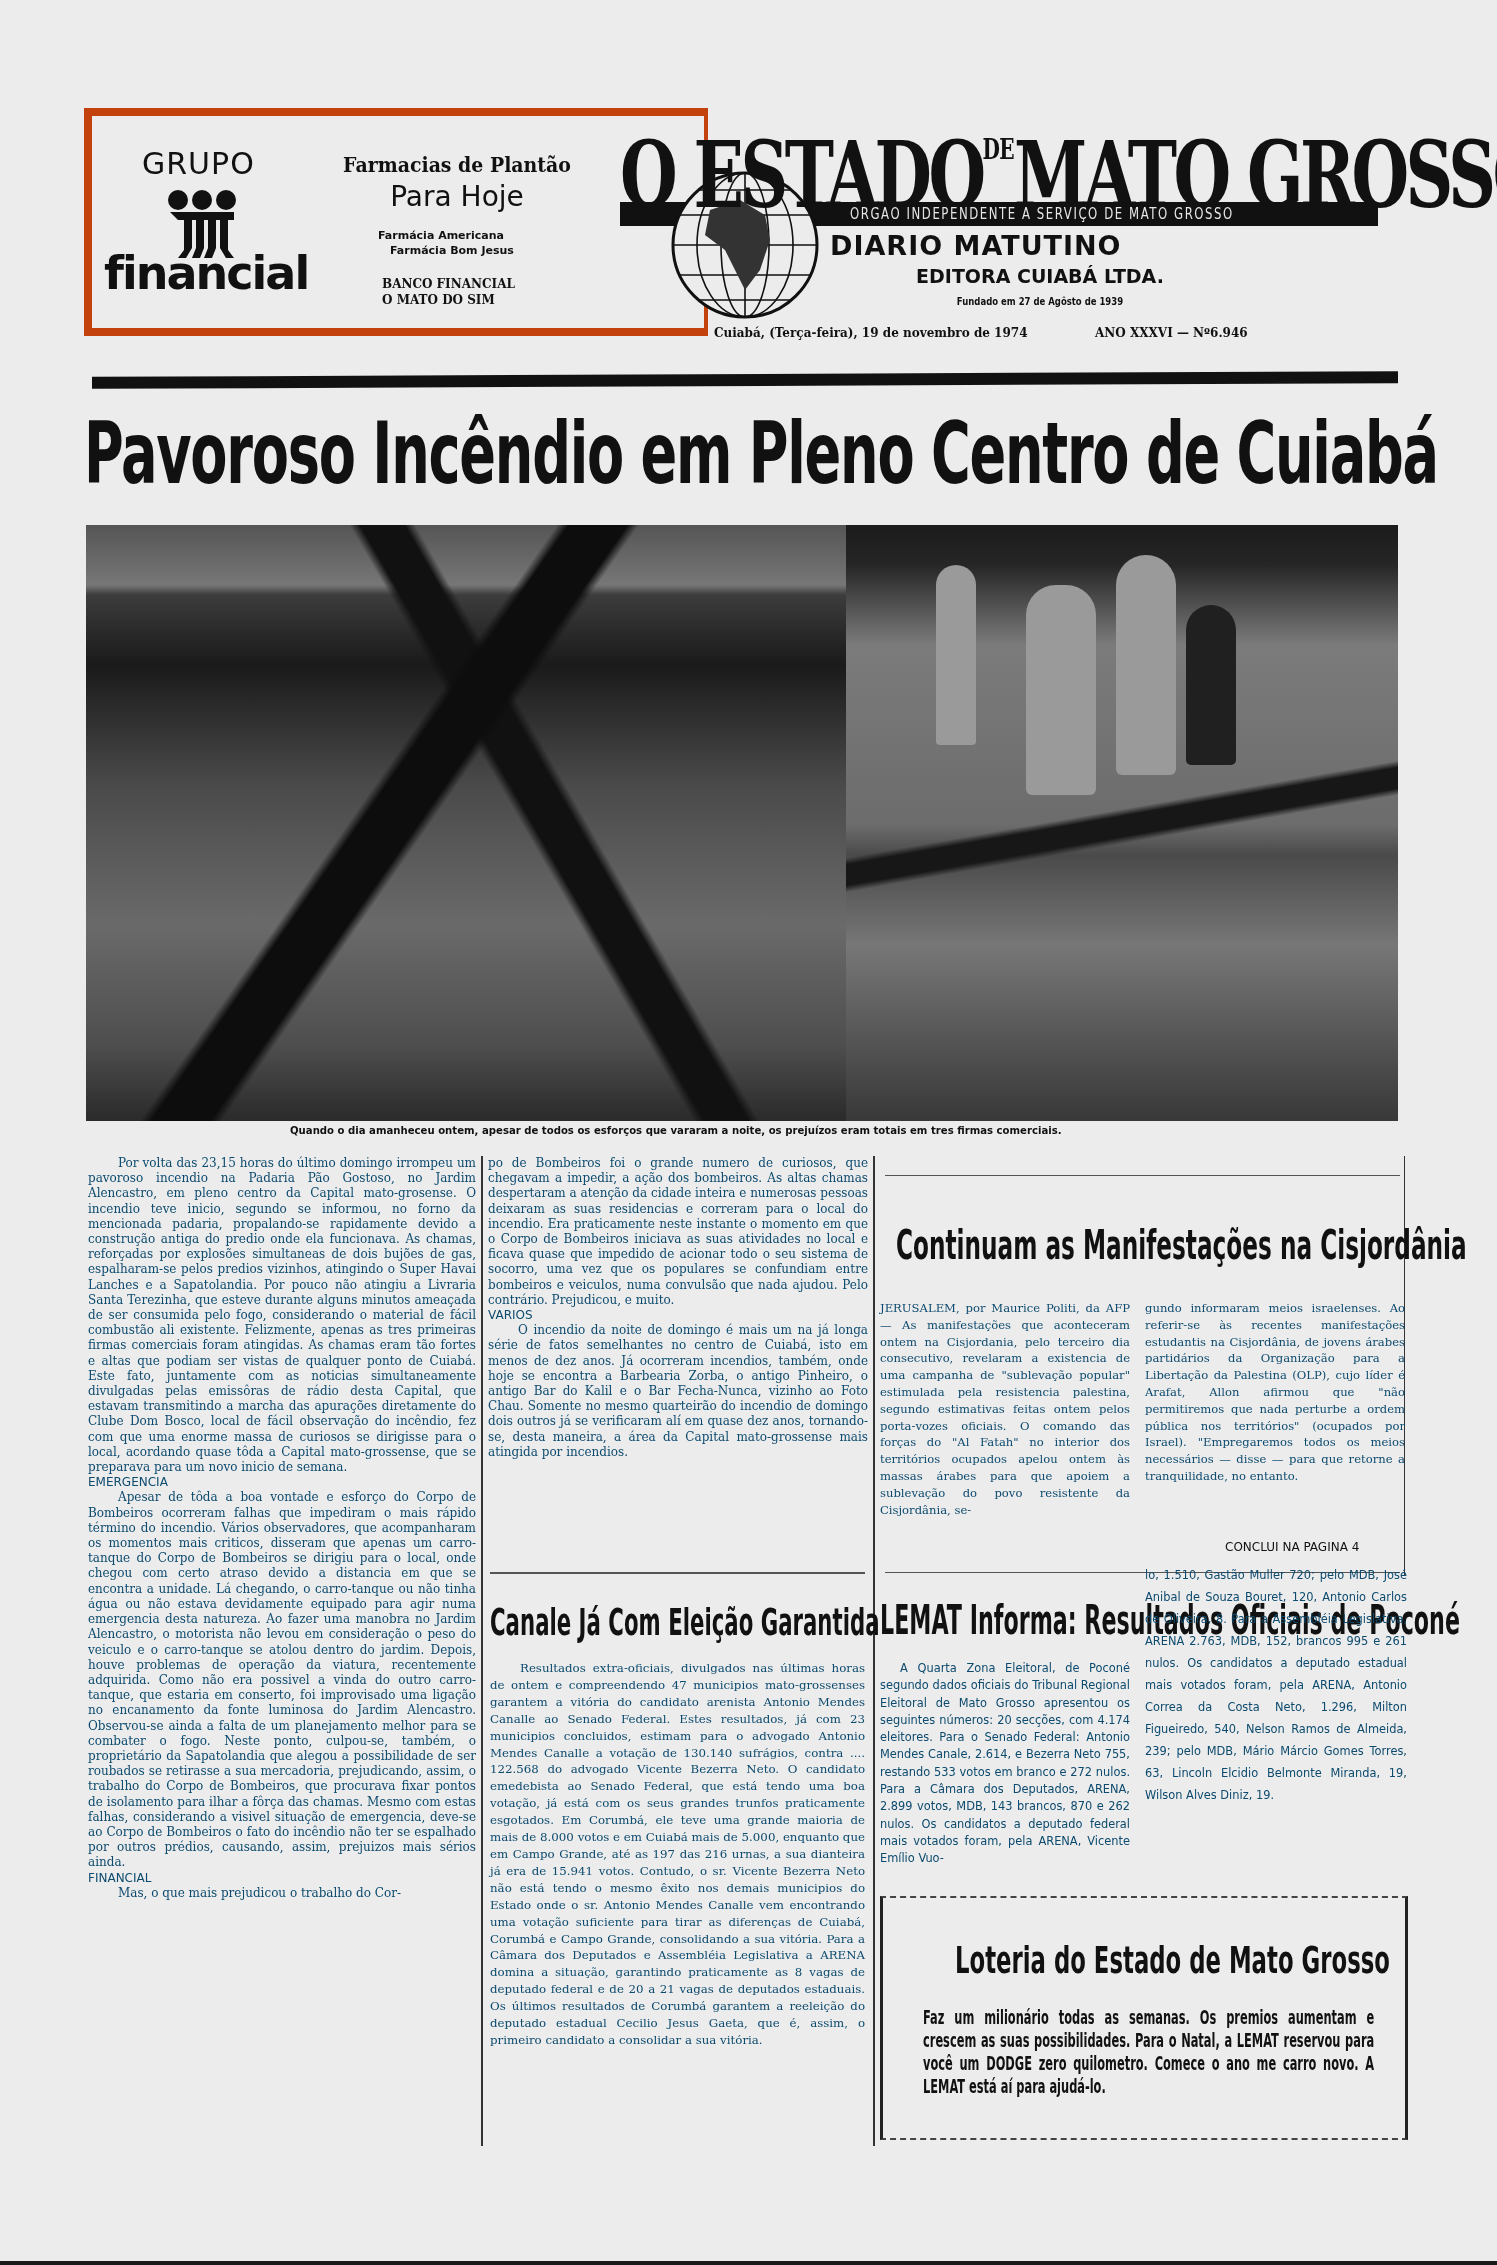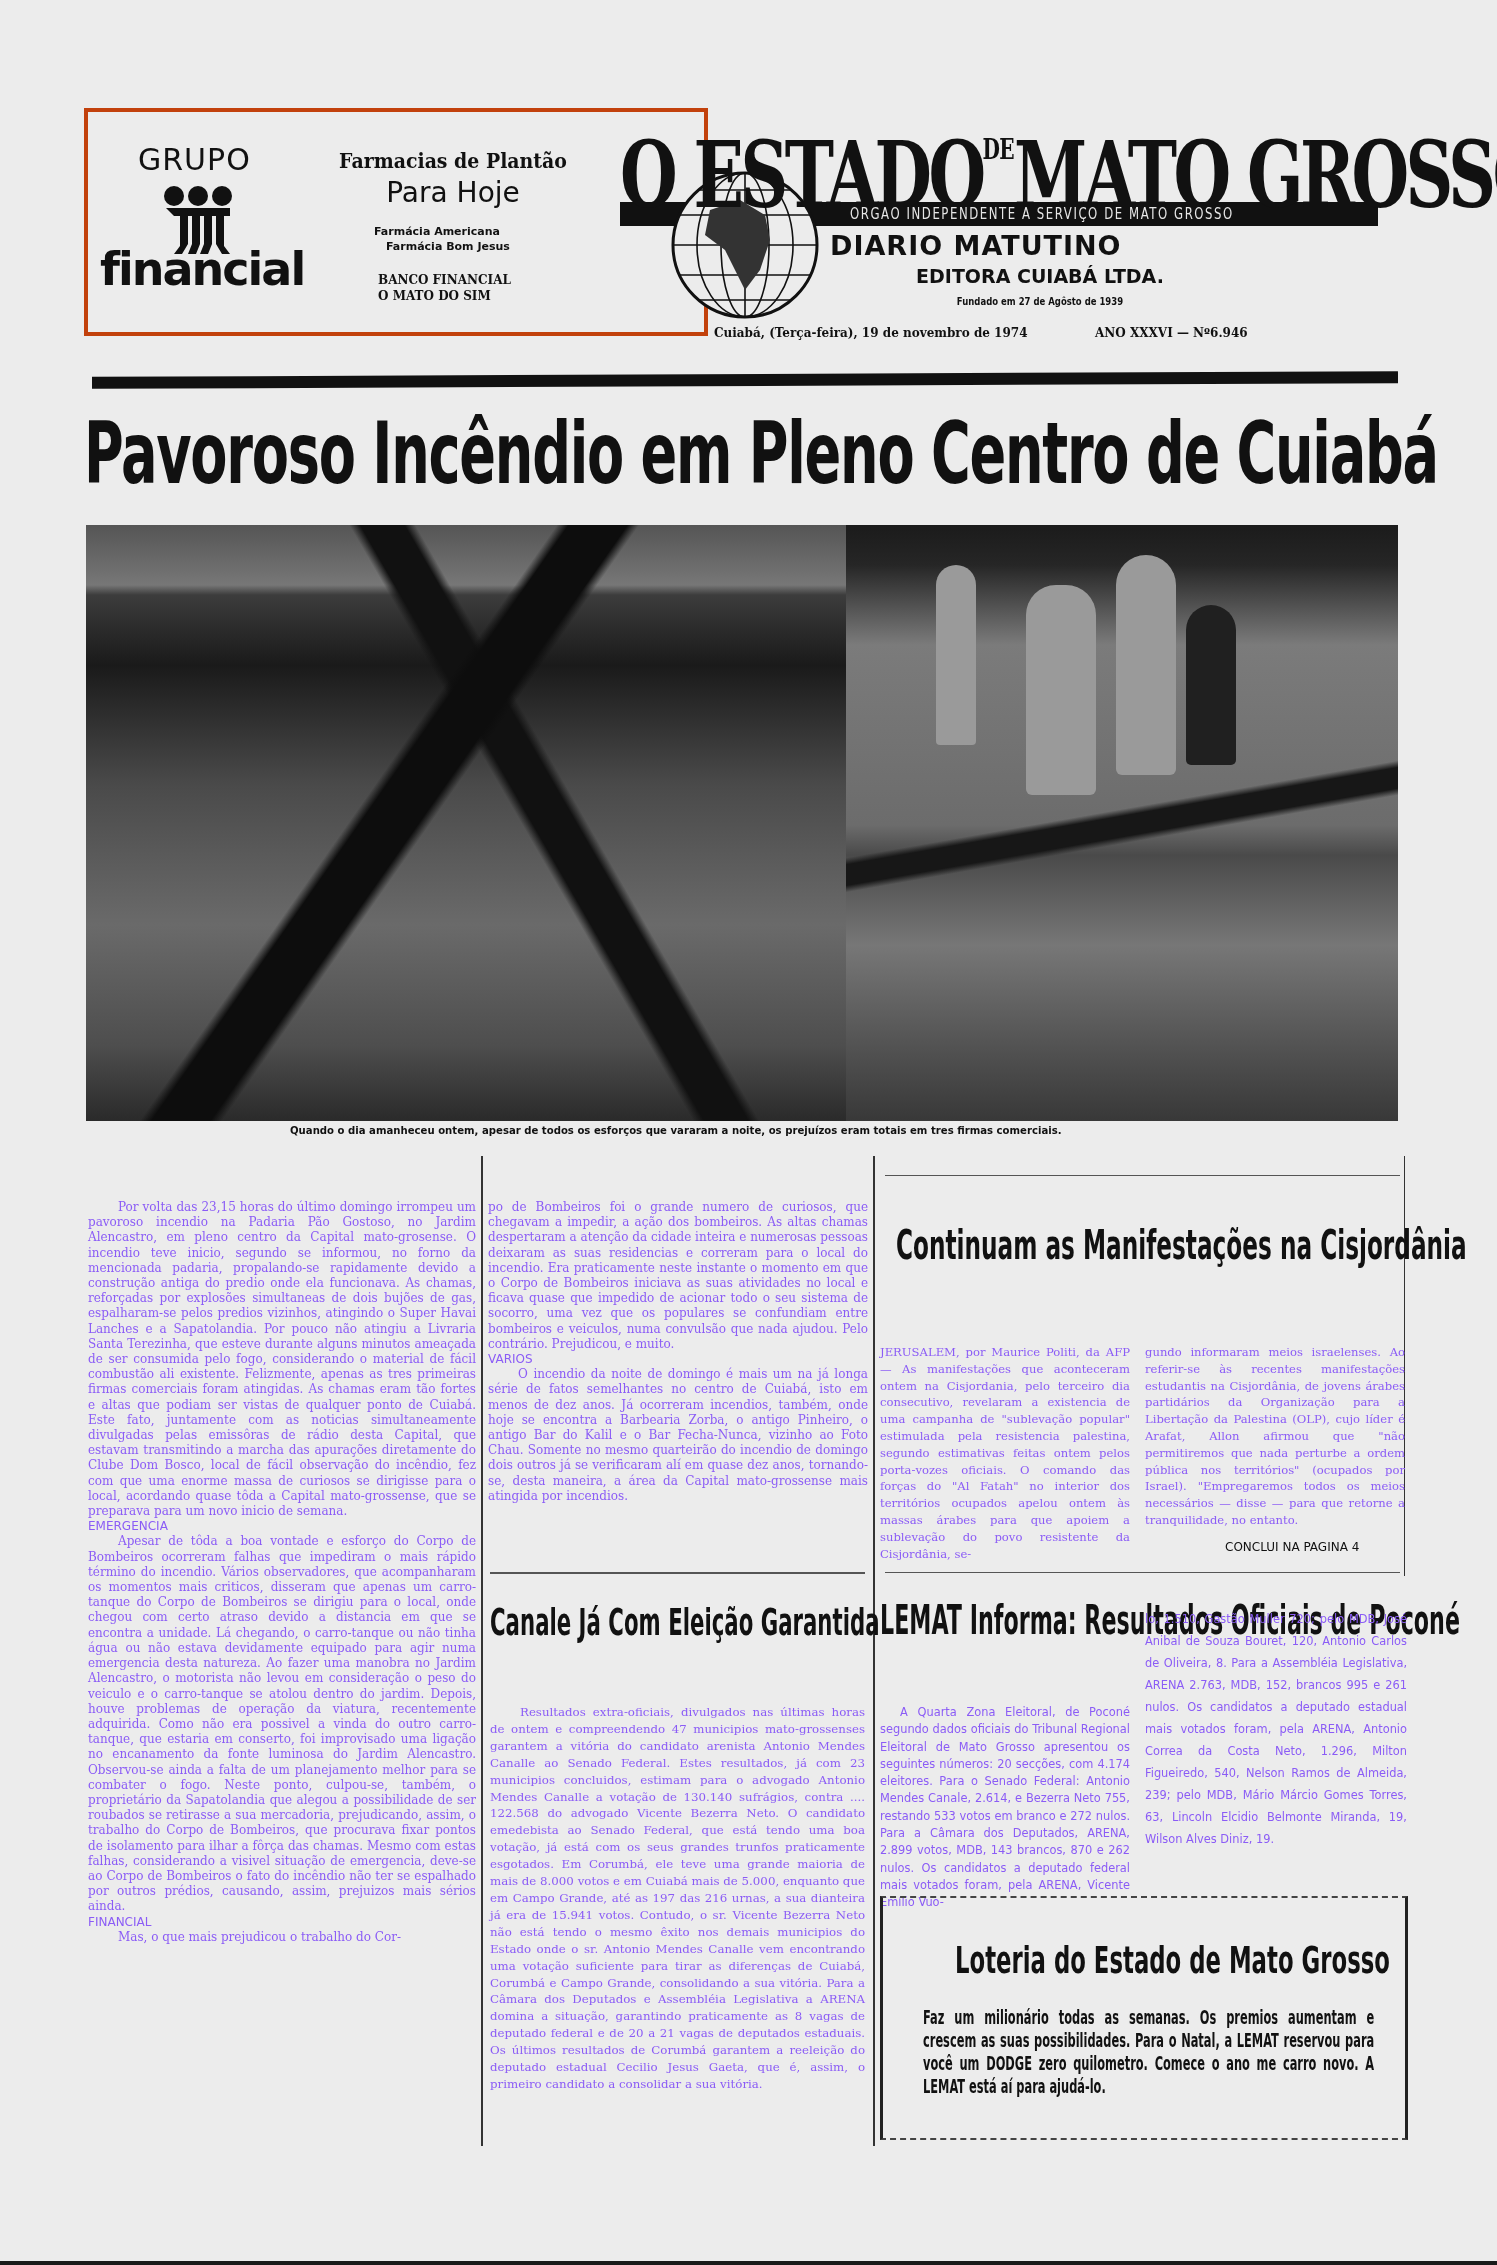--- a/index.html
+++ b/index.html
@@ -2,21 +2,21 @@
 <html><head>
 <meta charset="utf-8">
 <style>
   * { box-sizing: border-box; margin: 0; padding: 0; }
   html, body { width: 1497px; height: 2265px; background: #ebebeb; overflow: hidden; }
   body { position: relative; font-family: "DejaVu Serif", serif; color: #111; }
   .page { position: absolute; left: 0; top: 0; width: 1497px; height: 2265px; background: #ececec; }
   .edge-bottom { position: absolute; left: 0; bottom: 0; width: 1497px; height: 4px; background: #1a1a1a; }
 
   
-  .ad-box { position: absolute; left: 84px; top: 108px; width: 624px; height: 228px; border: 4px solid #c2410c; border-right-width: 4px; }
+  .ad-box { position: absolute; left: 84px; top: 108px; width: 624px; height: 228px; border: 8px solid #c2410c; border-right-width: 4px; }
   .grupo { position: absolute; left: 50px; top: 30px; font-family: "DejaVu Sans", sans-serif; font-size: 30px; letter-spacing: 1px; color: #111; }
   .fin-logo { position: absolute; left: 70px; top: 72px; width: 80px; height: 72px; }
   .fin-word { position: absolute; left: 12px; top: 130px; font-family: "DejaVu Sans", sans-serif; font-weight: bold; font-size: 46px; letter-spacing: -2px; color: #111; }
   .farm-title { position: absolute; left: 230px; top: 36px; width: 270px; text-align: center; font-family: "DejaVu Serif", serif; font-weight: bold; font-size: 21px; transform: scaleX(0.9); }
   .para-hoje { position: absolute; left: 230px; top: 64px; width: 270px; text-align: center; font-family: "DejaVu Sans", sans-serif; font-size: 28px; }
   .farm-list { position: absolute; left: 286px; top: 112px; font-family: "DejaVu Sans", sans-serif; font-weight: bold; font-size: 11px; line-height: 15px; }
   .farm-list div:nth-child(2) { padding-left: 12px; }
   .bank { position: absolute; left: 290px; top: 160px; font-family: "DejaVu Serif", serif; font-weight: bold; font-size: 12px; line-height: 16px; }
 
   
@@ -45,21 +45,21 @@
       linear-gradient(180deg, #555 0, #777 60px, #3c3c3c 70px, #1a1a1a 140px, #4a4a4a 260px, #6a6a6a 400px, #4e4e4e 520px, #2a2a2a 596px); }
   .photo .p-right { position: absolute; left: 760px; top: 0; width: 552px; height: 596px;
     background:
       linear-gradient(170deg, transparent 48%, #171717 49%, #171717 52%, transparent 53%),
       linear-gradient(180deg, #1b1b1b 0, #262626 40px, #7b7b7b 120px, #6c6c6c 300px, #4a4a4a 330px, #777 420px, #383838 596px); }
   .photo .fig { position: absolute; background: #9a9a9a; border-radius: 30px 30px 6px 6px; }
 
   .caption { position: absolute; left: 290px; top: 1124px; width: 980px; font-family: "DejaVu Sans", sans-serif; font-weight: bold; font-size: 11px; white-space: nowrap; transform: scaleX(0.92); transform-origin: left top; }
 
   
-  .col { position: absolute; font-family: "DejaVu Serif", serif; font-size: 12px; line-height: 15.2px; text-align: justify; color: #8b5cf6; margin-top: 44px; }
+  .col { position: absolute; font-family: "DejaVu Serif", serif; font-size: 12px; line-height: 15.2px; text-align: justify; color: #0c4a6e; }
   .col p { text-indent: 30px; }
   .col .sub { text-indent: 0; font-family: "DejaVu Sans", sans-serif; font-size: 12px; }
   .col1 { left: 88px; top: 1156px; width: 388px; }
   .col2 { left: 488px; top: 1156px; width: 380px; }
 
   .vrule { position: absolute; width: 2px; background: #333; }
 
   .h2 { position: absolute; font-family: "DejaVu Sans", sans-serif; font-weight: bold; white-space: nowrap; transform-origin: left top; }
   .cis-title { left: 896px; top: 1222px; font-size: 40px; transform: scaleX(0.58); }
   .cis-a { left: 880px; top: 1300px; width: 250px; font-size: 11.6px; line-height: 16.8px; }

